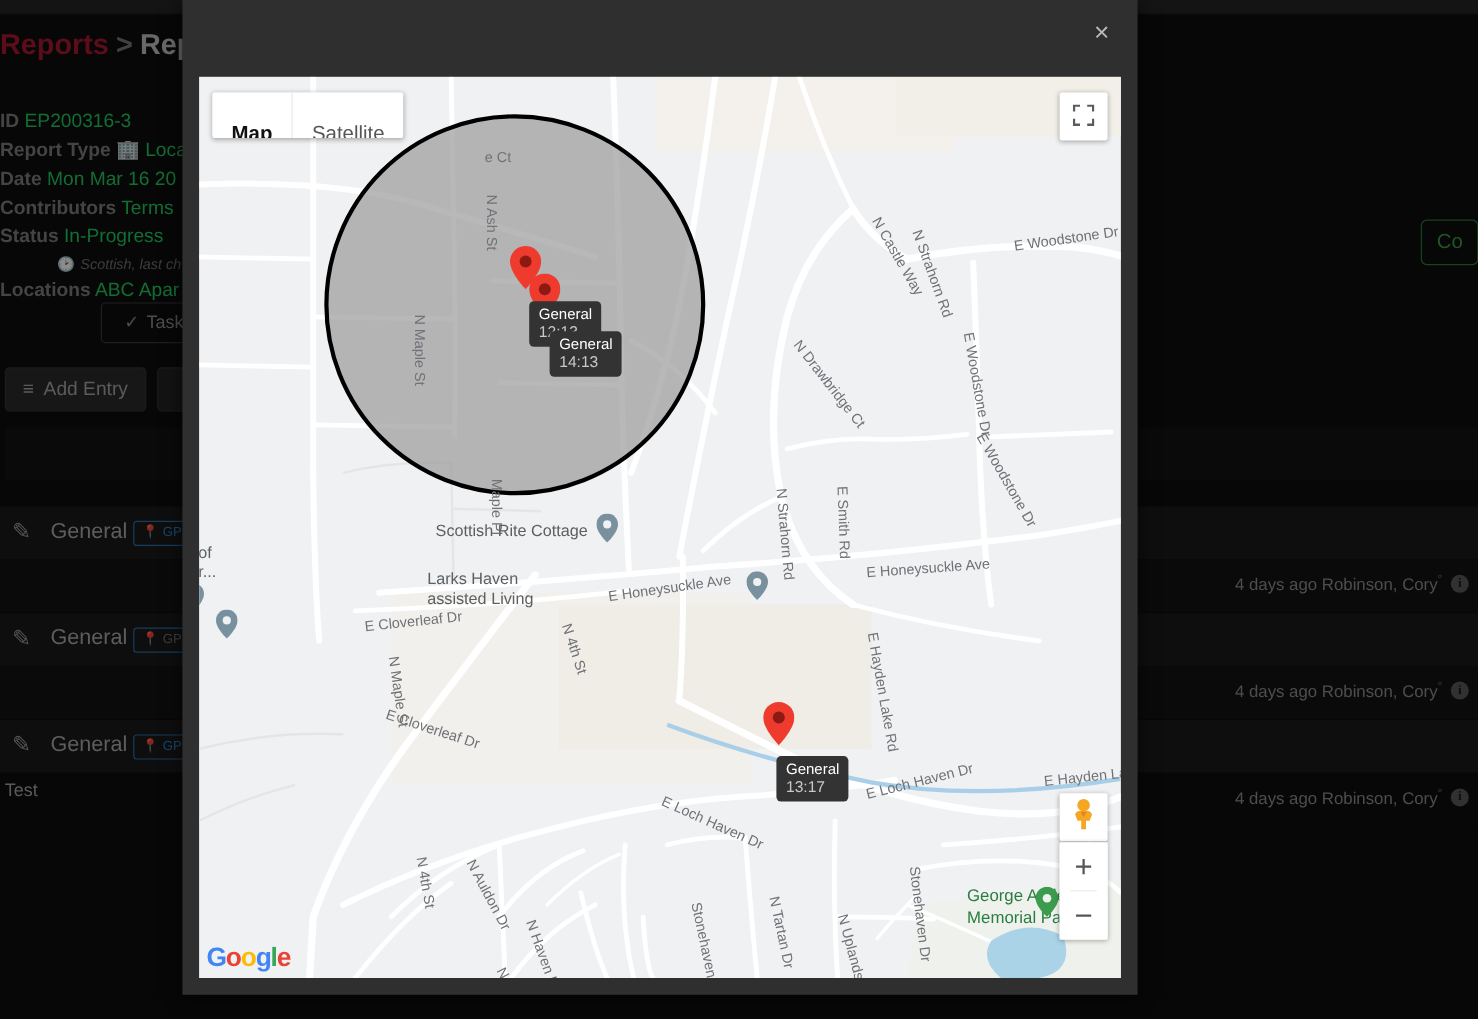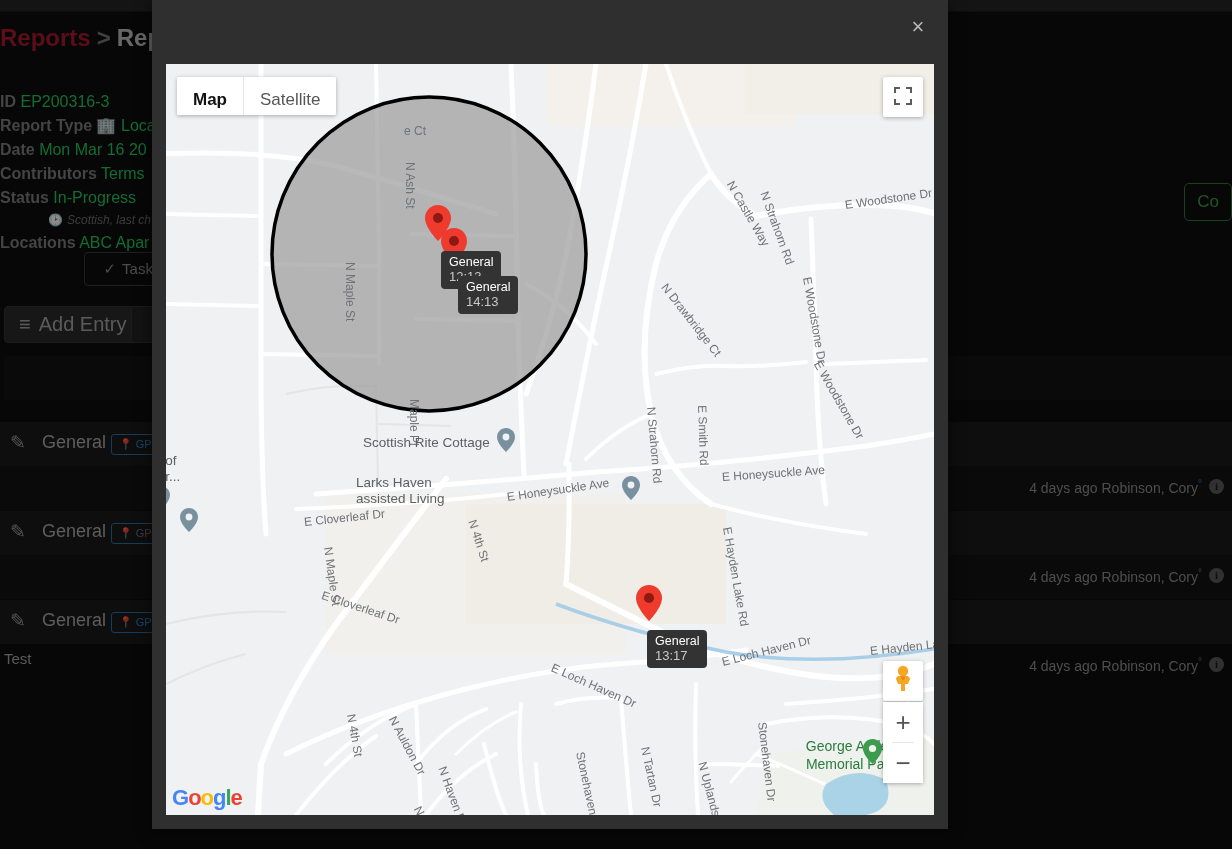--- a/index.html
+++ b/index.html
@@ -55,21 +55,21 @@
     background: transparent; color: #8b8b8b;
     font-size: 15px; line-height: 32px;
     padding: 0 12px; white-space: nowrap;
   }
   .tasks-btn .chk { margin-right: 6px; }
 
   .add-entry-btn {
     position: absolute; left: 4px; top: 306px;
     height: 37px;
     background: #2b2b2b; border: 1px solid #343434; border-radius: 4px;
-    color: #a5a5a5; font-size: 20px; line-height: 35px;
+    color: #a5a5a5; font-size: 16px; line-height: 35px;
     padding: 0 14px; white-space: nowrap;
   }
   .add-entry-btn .list-ico { margin-right: 8px; letter-spacing: 0; }
   .warn-btn {
     position: absolute; left: 131px; top: 306px;
     height: 37px; width: 60px;
     background: #232323; border: 1px solid #343434; border-radius: 4px;
     color: #9a9a9a; font-size: 16px; line-height: 35px;
     text-align: center;
   }
@@ -152,21 +152,21 @@
 
   
   #map-type-control {
     position: absolute; left: 11px; top: 13px;
     display: flex; background: #fff; border-radius: 2px;
     box-shadow: 0 1px 4px rgba(0,0,0,.3);
     overflow: hidden;
     z-index: 30;
   }
   #map-type-control .mt-btn {
-    height: 38px; padding: 4px 16px;
+    height: 38px; padding: 16px 16px;
     font-size: 17px; line-height: 38px;
     color: #565656; background: #fff; border: none;
     font-family: "Liberation Sans", sans-serif;
   }
   #map-type-control .mt-btn.active { color: #111; font-weight: bold; }
   #map-type-control .mt-sep { width: 1px; background: #e6e6e6; }
 
   #fullscreen-btn {
     position: absolute; right: 11px; top: 13px;
     width: 40px; height: 40px; background: #fff;

